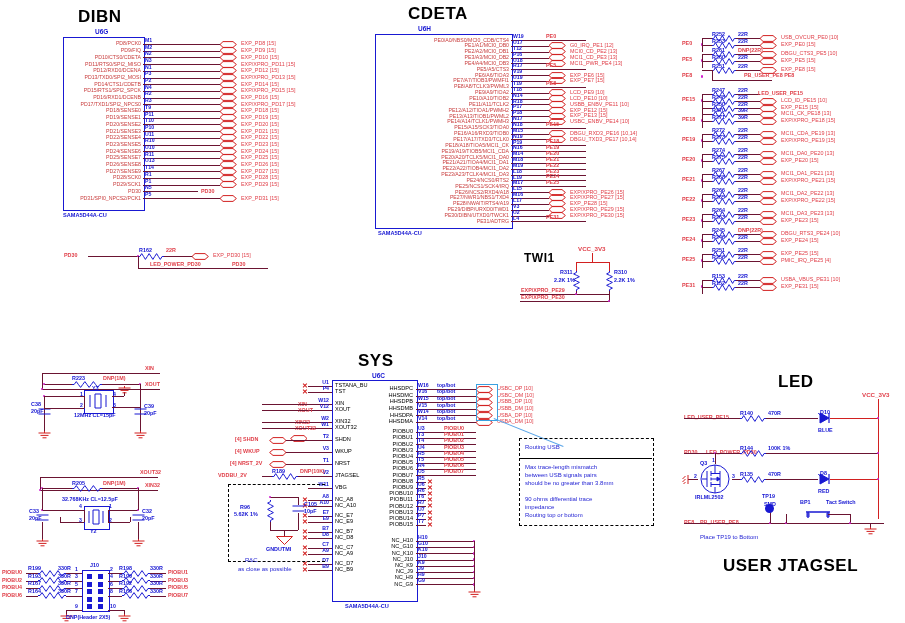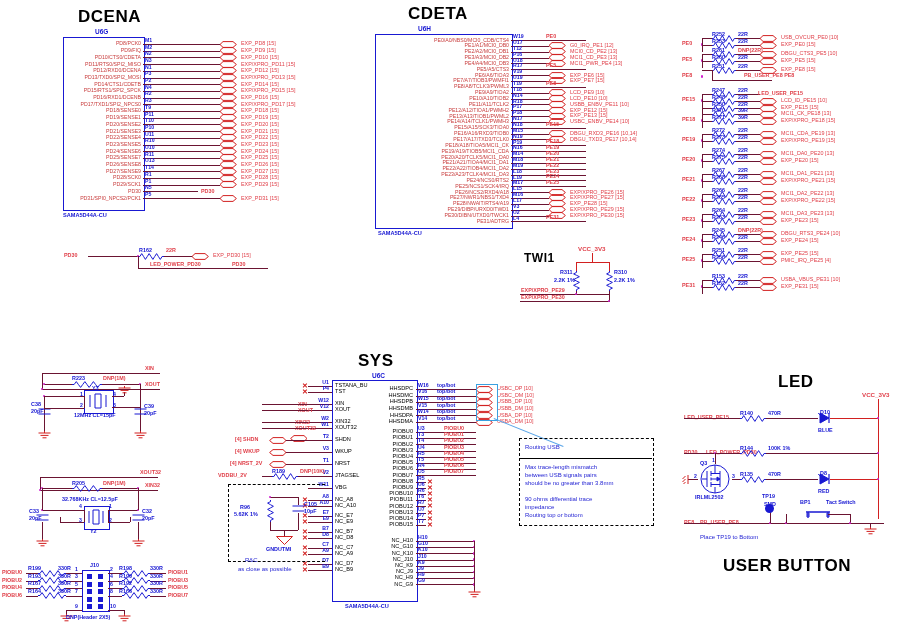--- a/index.html
+++ b/index.html
@@ -28,21 +28,21 @@
   .noteline{position:absolute;background:#000;height:1px;}
   .leadline{position:absolute;background:#5ba6e8;height:1px;transform-origin:0 0;}
   .cyanbox{position:absolute;border:1.4px solid #3aa0e0;}
   .hdr{position:absolute;border:1.2px solid #1919d2;background:#fff;}
   .hdrpad{position:absolute;background:#1919d2;}
   .xmark{position:absolute;color:#d22020;font-size:7px;font-weight:bold;line-height:1;}
 </style>
 </head>
 <body>
 
-<div class="t title" style="left:78px;top:8px;">DCENA</div>
+<div class="t title" style="left:78px;top:8px;">DIBN</div>
 <div class="t refdes" style="left:95px;top:29px;">U6G</div>
 <div class="ibox" style="left:63px;top:37px;width:80px;height:172px;"></div>
 <div class="t partname" style="left:63px;top:213px;">SAMA5D44A-CU</div>
 <div id="piod-pins">
     <div class="t pinname" style="left:141px;top:41.4px;transform:translateX(-100%);">PD8/PCK0</div>
     <div class="t pinnum" style="left:145px;top:37.8px;">M1</div>
     <div class="wire wh" style="left:143px;top:44px;width:77px;"></div>
     <svg width="17" height="7" viewBox="0 0 17 7" style="position:absolute;left:220px;top:40.5px;">
       <path d="M0 3.5 L3 0.6 L13 0.6 L16.4 3.5 L13 6.4 L3 6.4 Z" fill="none" stroke="#d22020" stroke-width="1"></path>
     </svg>
@@ -1305,21 +1305,21 @@
     </svg>
     <div class="wire wh" style="left:108px;top:610px;width:16px;"></div>
     <div class="wire wv" style="left:124px;top:610px;height:4px;"></div>
     <svg width="13" height="9" viewBox="0 0 13 9" style="position:absolute;left:117.5px;top:614px;">
       <path d="M6.5 0 V2 M0.5 2 H12.5 M2.5 4.4 H10.5 M4.5 6.8 H8.5" stroke="#d22020" stroke-width="1" fill="none"></path>
     </svg>
     <div class="t blue" style="left:66px;top:615px;">DNP(Header 2X5)</div>
   </div>
 
 <div class="t title" style="left:778px;top:373px;">LED</div>
-<div class="t title" style="left:723px;top:557px;">USER BUTTON</div>
+<div class="t title" style="left:723px;top:557px;">USER JTAGSEL</div>
 <div id="ledgrp">
     <div class="t bignet" style="left:862px;top:392px;">VCC_3V3</div>
     <div class="wire wv" style="left:878px;top:399px;height:120px;background:#d22020;"></div>
     <div class="t netb" style="left:684px;top:415px;">LED_USER_PE15</div>
     <div class="wire wh" style="left:684px;top:418px;width:56px;"></div>
     <svg width="26" height="7" viewBox="0 0 26 7" style="position:absolute;left:740px;top:414.5px;">
       <path d="M0 3.5 L1.9 3.5 L3.7 0.6 L5.6 3.5 L7.4 6.4 L9.3 3.5 L11.1 0.6 L13.0 3.5 L14.9 6.4 L16.7 3.5 L18.6 0.6 L20.4 3.5 L22.3 6.4 L24.1 3.5 L26 3.5" fill="none" stroke="#1919d2" stroke-width="1"></path>
     </svg>
     <div class="t blue" style="left:740px;top:411px;">R140</div>
     <div class="t blue" style="left:768px;top:411px;">470R</div>

